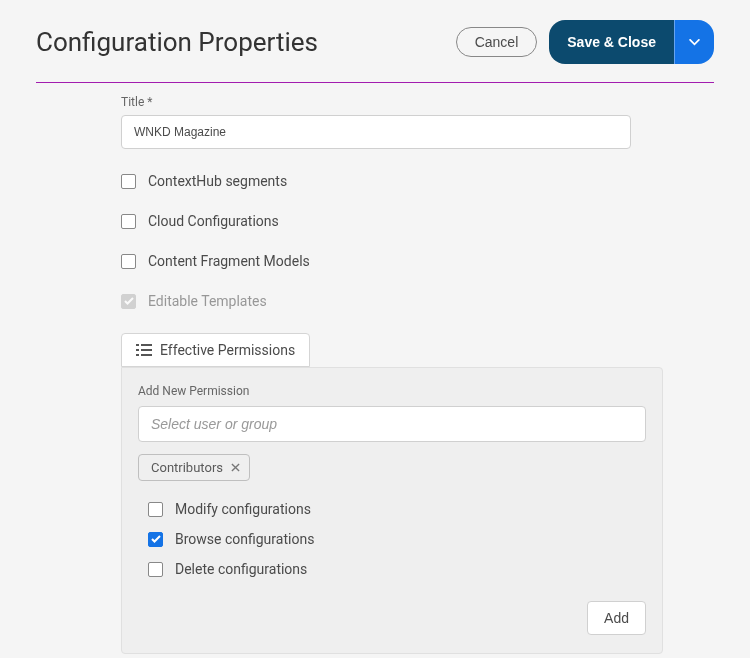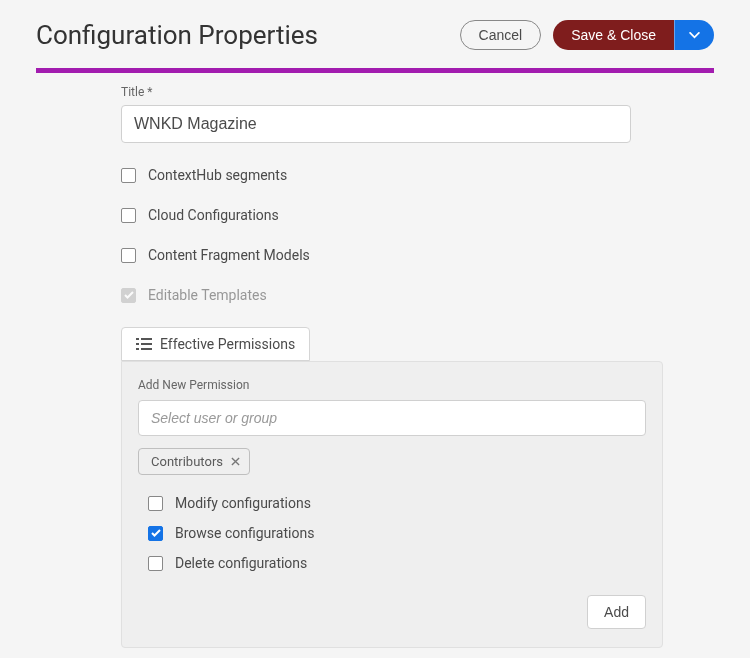--- a/index.html
+++ b/index.html
@@ -15,21 +15,21 @@
       overflow: hidden;
     }
     .container {
       padding: 20px 36px 30px 36px;
     }
     .header {
       display: flex;
       align-items: center;
       justify-content: space-between;
       padding-bottom: 18px;
-      border-bottom: 5px solid #a21caf;
+      border-bottom: 1px solid #a21caf;
       margin-bottom: 12px;
     }
     .page-title {
       font-size: 26px;
       font-weight: 400;
       color: #333;
     }
     .header-actions {
       display: flex;
       gap: 12px;
@@ -41,27 +41,27 @@
       border-radius: 16px;
       padding: 6px 18px;
       font-size: 14px;
       color: #4b4b4b;
       cursor: pointer;
     }
     .btn-group {
       display: flex;
     }
     .btn-primary {
-      background: #7f1d1d;
+      background: #0c4a6e;
       color: #fff;
       border: none;
       border-radius: 16px 0 0 16px;
-      padding: 7px 18px;
-      font-size: 14px;
-      font-weight: 400;
+      padding: 14px 18px;
+      font-size: 14px;
+      font-weight: 700;
       cursor: pointer;
     }
     .btn-dropdown {
       background: #1473e6;
       color: #fff;
       border: none;
       border-left: 1px solid rgba(255,255,255,0.35);
       border-radius: 0 16px 16px 0;
       padding: 7px 14px;
       cursor: pointer;
@@ -80,21 +80,21 @@
       font-size: 12px;
       color: #666;
       margin-bottom: 6px;
       display: block;
     }
     .text-input {
       width: 510px;
       padding: 9px 12px;
       border: 1px solid #d0d0d0;
       border-radius: 4px;
-      font-size: 16px;
+      font-size: 12px;
       color: #4b4b4b;
       background: #fff;
     }
     .text-input::placeholder {
       color: #999;
       font-style: italic;
     }
     .checkbox-row {
       display: flex;
       align-items: center;

